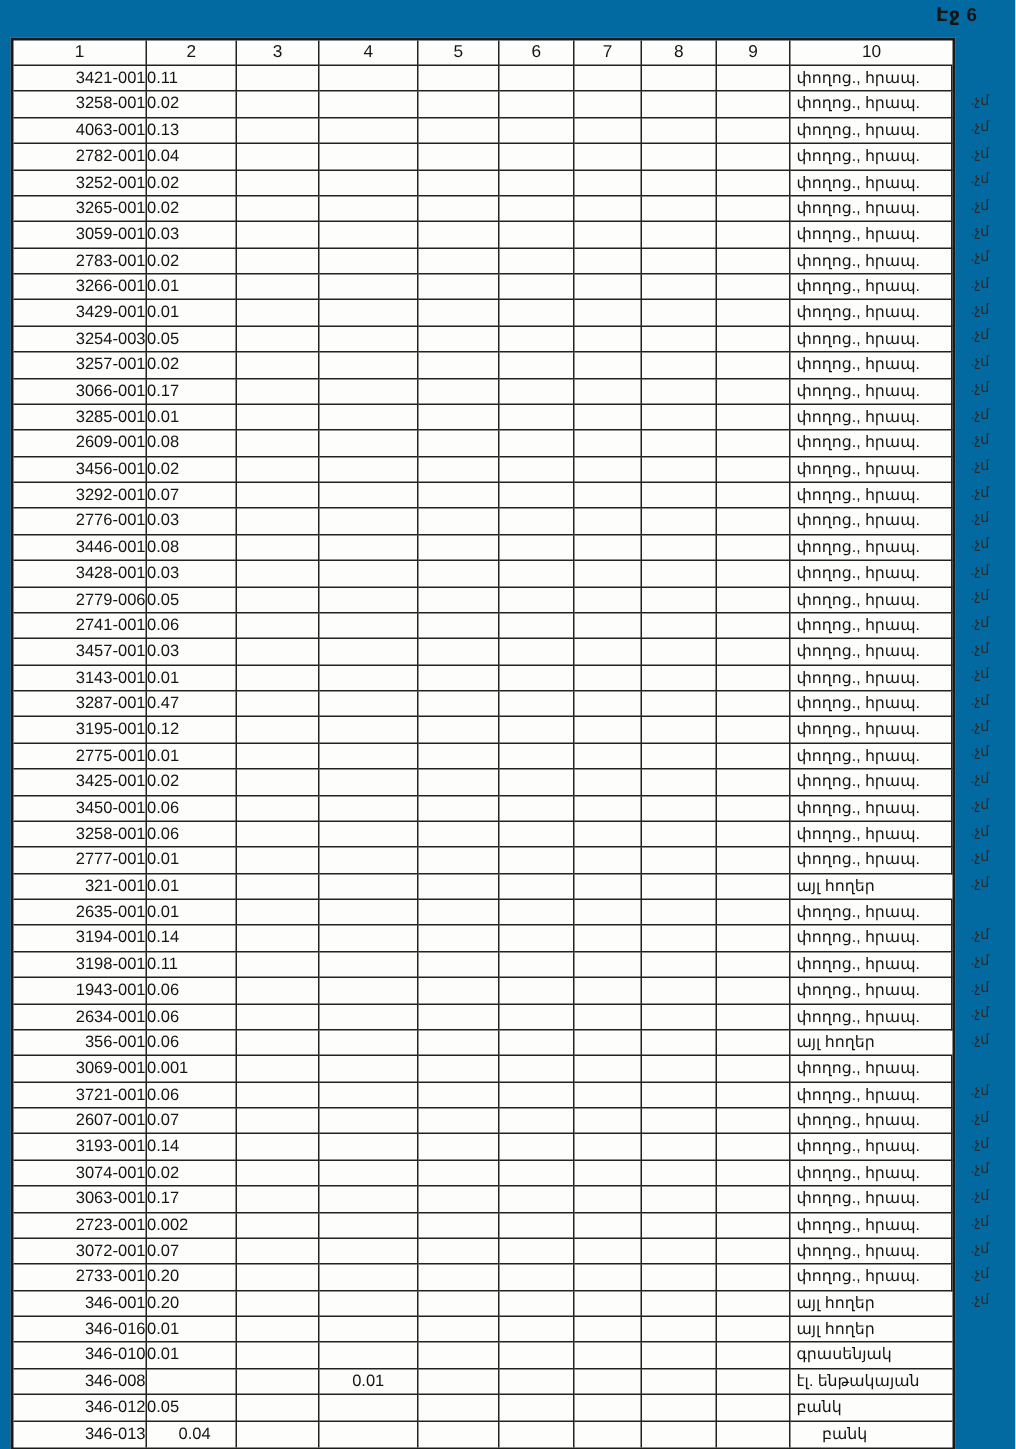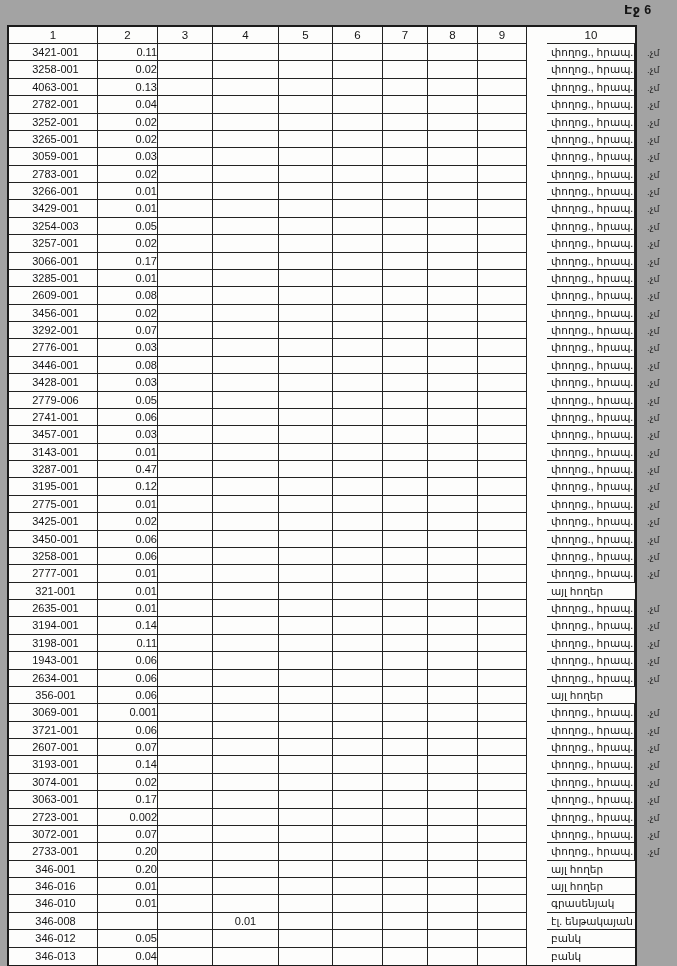--- a/index.html
+++ b/index.html
@@ -1,19 +1,19 @@
 <!DOCTYPE html>
 <html><head>
 <meta charset="utf-8">
 <style>
   html,body { margin:0; padding:0; background:#ffffff; }
   .page {
     position:relative;
     width:677px; height:966px;
-    background:#a3a3a3;
+    background:#0369a1;
     font-family:"Liberation Sans","DejaVu Sans",sans-serif;
     color:#151515;
     overflow:hidden;
   }
   .page-label {
     position:absolute; top:2px; left:624px;
     font-weight:bold; font-size:12.5px; letter-spacing:0.5px;
     white-space:nowrap;
   }
   .doc-table {
@@ -26,42 +26,42 @@
   .thead, .tr { display:flex; position:relative; }
   .thead { height:17px; }
   .tr { height:17.38px; }
   .th, .td {
     box-sizing:border-box;
     border-right:1px solid #222;
     border-bottom:1px solid #222;
     overflow:hidden; white-space:nowrap;
   }
   .th:last-child, .td:last-child { border-right:none; }
-  .tr:last-child .td { border-bottom:none; }
+  .tr:last-child .td { border-bottom:none;padding-left:21px; }
   .th {
     text-align:center; font-size:11.5px; line-height:16px;
   }
   .td { font-size:11px; line-height:16.5px; }
   
   .c0 { flex:0 0 89px; }
   .c1 { flex:0 0 60px; }
   .c2 { flex:0 0 55px; }
   .c3 { flex:0 0 66px; }
   .c4 { flex:0 0 54px; }
   .c5 { flex:0 0 50px; }
   .c6 { flex:0 0 45px; }
   .c7 { flex:0 0 50px; }
   .c8 { flex:0 0 49px; }
-  .c9 { flex:1 1 auto;margin-left:20px; }
-  .td.c0 { padding-left:5px; text-align:center; }
-  .td.c1 { text-align:right; }
+  .c9 { flex:1 1 auto; }
+  .td.c0 { padding-left:5px; text-align:right; }
+  .td.c1 { text-align:left; }
   .td.c3 { text-align:center; }
   .td.c9 { padding-left:4px; font-size:10.5px; }
   .margin-note {
-    position:absolute; left:638px; top:3px;
+    position:absolute; left:638px; top:18px;
     font-size:9.5px; color:#2b2b2b; white-space:nowrap;
   }
 </style>
 </head>
 <body>
 
 <div class="page">
   <div class="page-label">Էջ 6</div>
   <div class="doc-table">
     <div class="thead">

